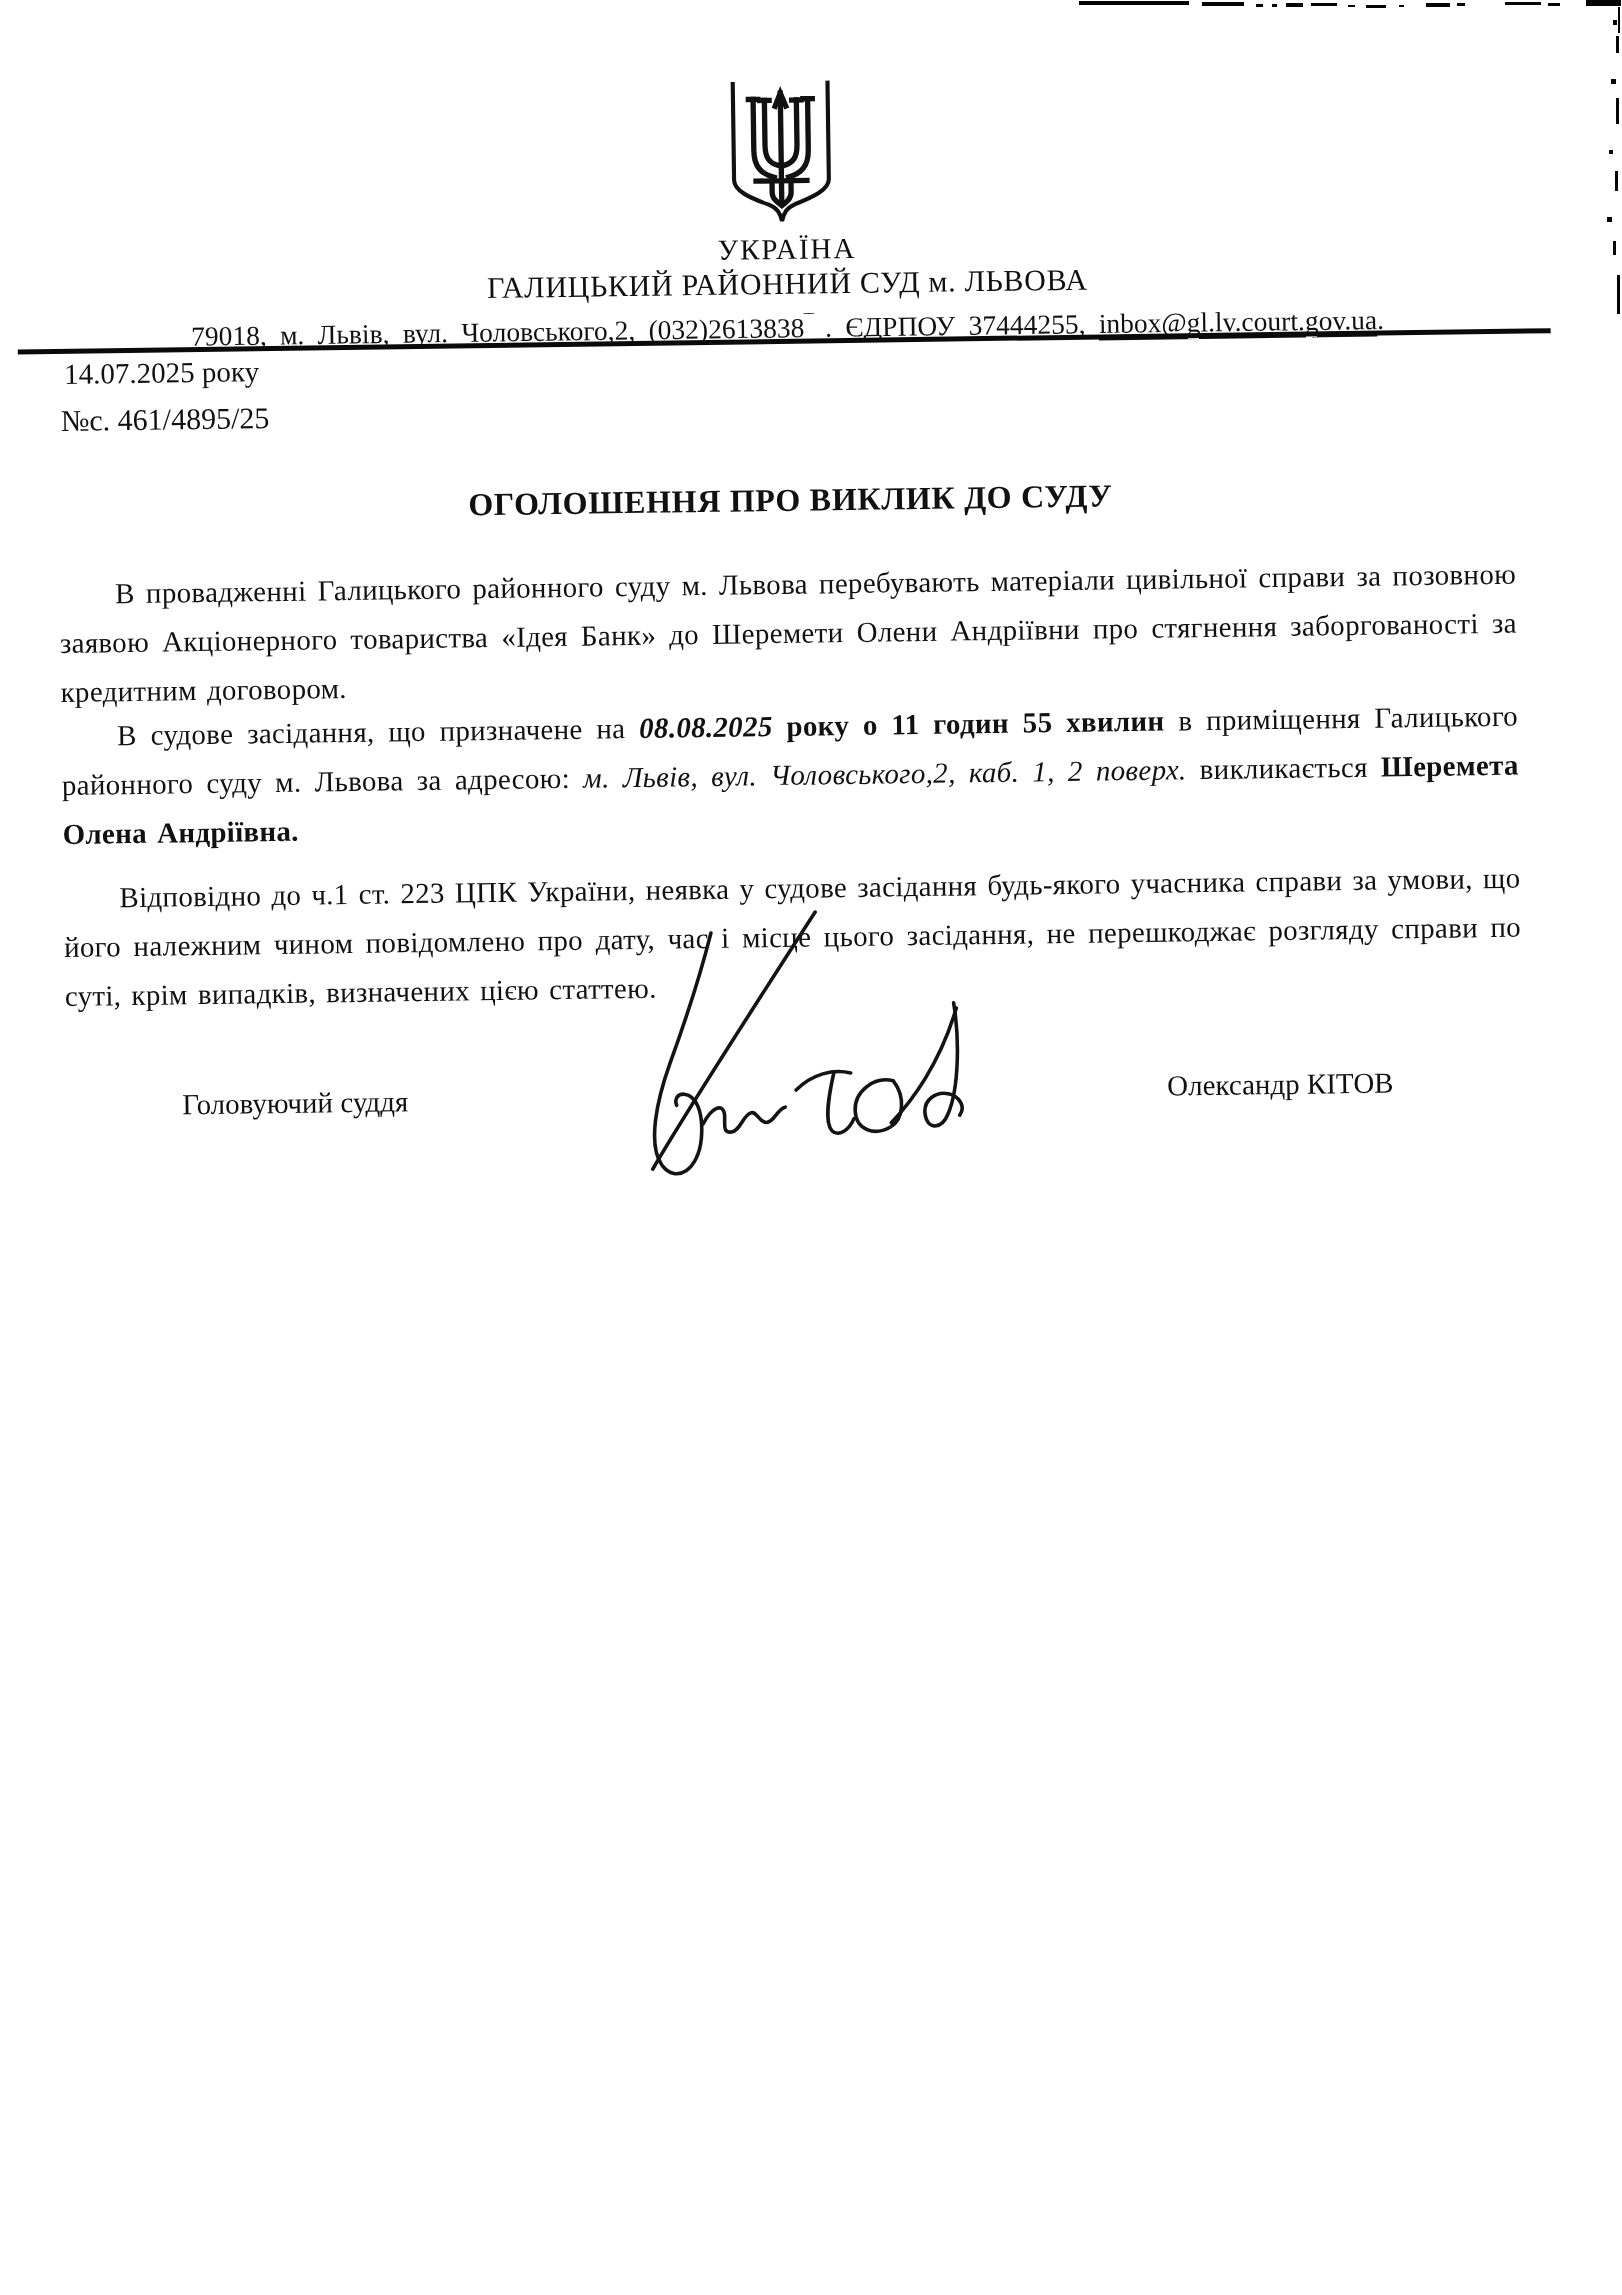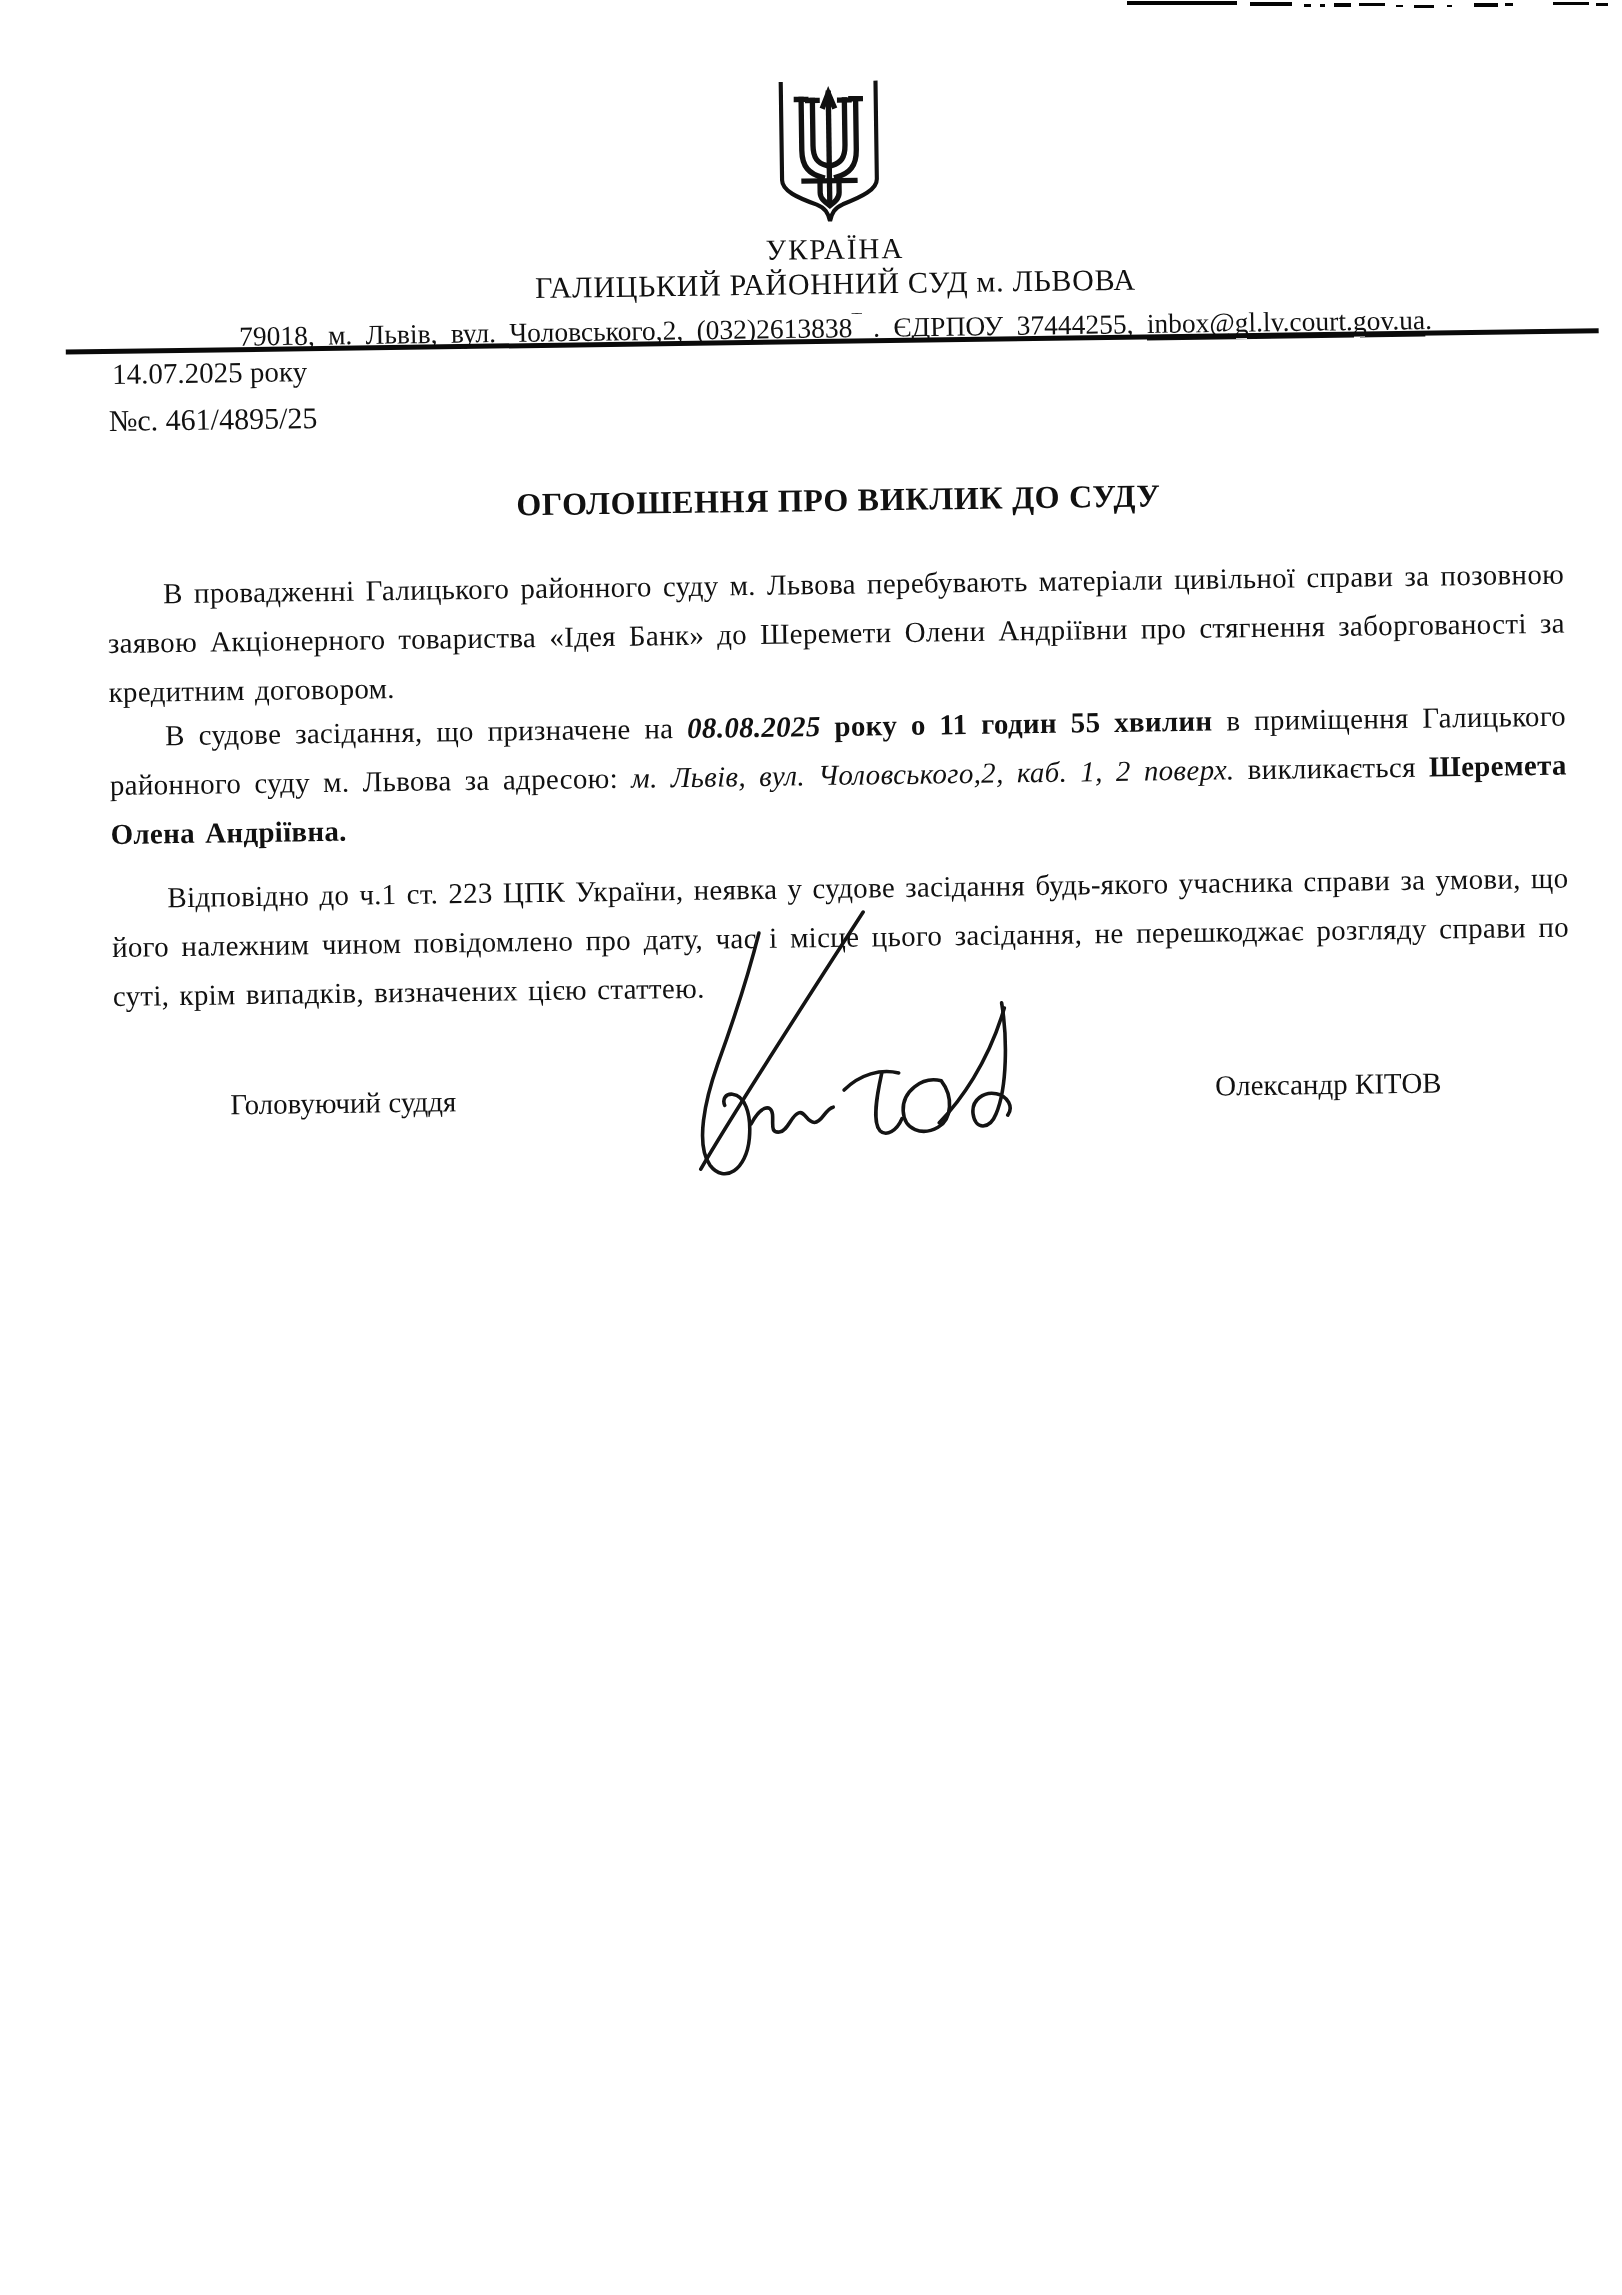--- a/index.html
+++ b/index.html
@@ -1,20 +1,20 @@
 <!DOCTYPE html>
 <html style="font-size:10.5px"><head>
 <meta charset="utf-8">
 <style>
   html,body{margin:0;padding:0;}
   body{
     width:1622px;height:2295px;background:#ffffff;position:relative;overflow:hidden;
     font-family:"Liberation Serif","DejaVu Serif",serif;color:#111;
   }
-  .page{position:absolute;inset:0;margin-left:48px;}
+  .page{position:absolute;inset:0;}
   
   .spk{position:absolute;background:#050505;}
   
   .doc{position:absolute;inset:0;transform:rotate(-0.8deg);transform-origin:59px 366px;}
   .emblem{position:absolute;left:724px;top:89px;width:120px;height:154px;}
   .country{position:absolute;left:56px;top:243px;width:1465px;text-align:center;font-size:29px;letter-spacing:2px;}
   .court{position:absolute;left:56px;top:277px;width:1465px;text-align:center;font-size:30px;letter-spacing:0.7px;}
   .addr{position:absolute;left:39px;top:322px;width:1498px;text-align:center;font-size:27.5px;white-space:nowrap;word-spacing:6.5px;}
   .email{text-decoration:underline;text-underline-offset:4.6px;text-decoration-thickness:2px;}
   .pa{font-size:17px;vertical-align:10.5px;letter-spacing:-2px;color:#222;}

